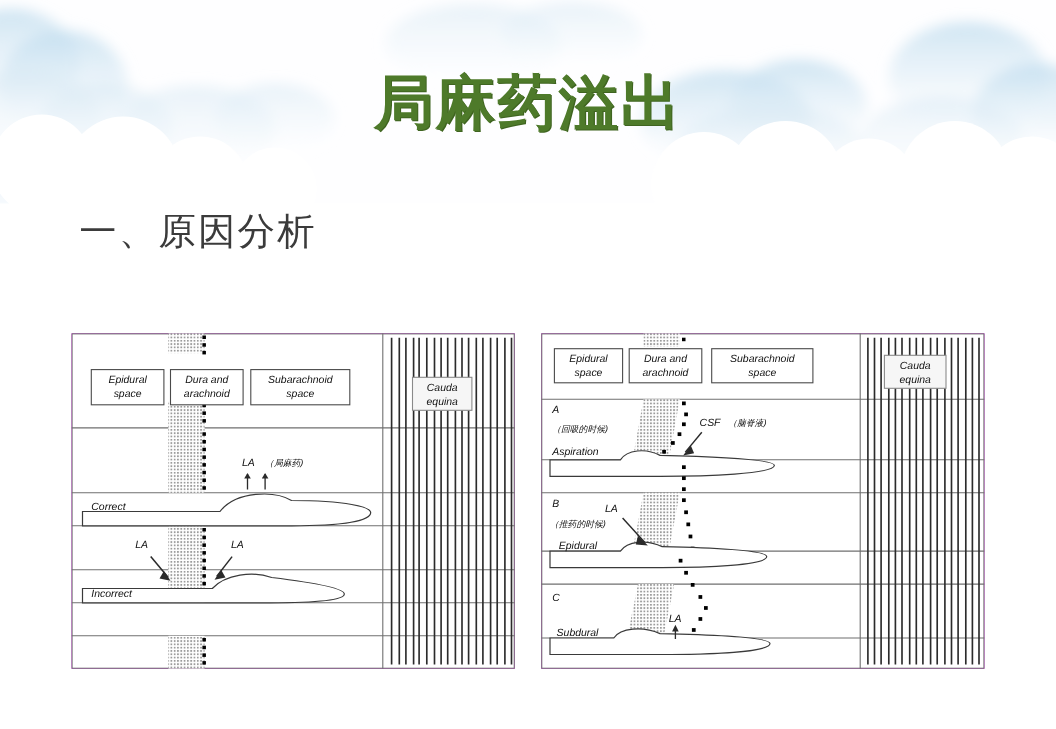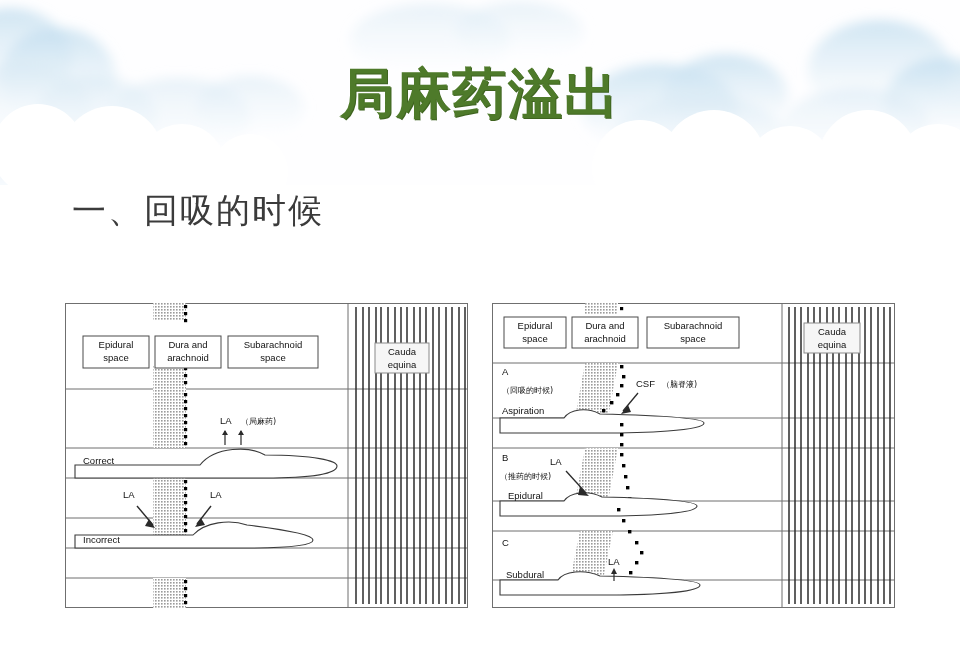--- a/index.html
+++ b/index.html
@@ -32,21 +32,21 @@
   }
   #subtitle {
     position:absolute;
     left:72px; top:188px;
     font-size:34px;
     color:#3b3b3b;
     letter-spacing:2px;
   }
 
   
-  .panel { position:absolute; background:#a21caf; }
+  .panel { position:absolute; background:#a21caf;font-style:italic; }
   #panelLeft  { left:65px;  top:303px; width:403px; height:305px; }
   #panelRight { left:492px; top:303px; width:403px; height:305px; }
   .panel svg { display:block; width:100%; height:100%; }
 
   
   .lbl       { font-family:"Liberation Sans",sans-serif; font-size:9.5px; fill:#111; }
   .lbl-cn    { font-family:"DejaVu Sans",sans-serif; font-size:8px; fill:#111; }
   .lbl-box   { font-family:"Liberation Sans",sans-serif; font-size:9.5px; fill:#111; text-anchor:middle; }
 </style>
 </head>
@@ -115,21 +115,21 @@
       <circle cx="640" cy="168" r="48"></circle>
       <circle cx="714" cy="162" r="52"></circle>
       <circle cx="790" cy="170" r="44"></circle>
       <circle cx="868" cy="160" r="50"></circle>
       <circle cx="938" cy="168" r="44"></circle>
       <rect x="0" y="185" width="960" height="478"></rect>
     </g>
   </svg>
 
   <div id="title">局麻药溢出</div>
-  <div id="subtitle">一、回吸的时候</div>
+  <div id="subtitle">一、原因分析</div>
 
   <div class="panel" id="panelLeft">
     <svg viewBox="0 0 403 305" preserveAspectRatio="none">
       <defs>
         <pattern id="stipL" width="3" height="3" patternUnits="userSpaceOnUse">
           <rect width="3" height="3" fill="#ffffff"></rect>
           <rect width="1.6" height="1.6" x="0" y="0" fill="#9b9b9b"></rect>
         </pattern>
       </defs>
 

